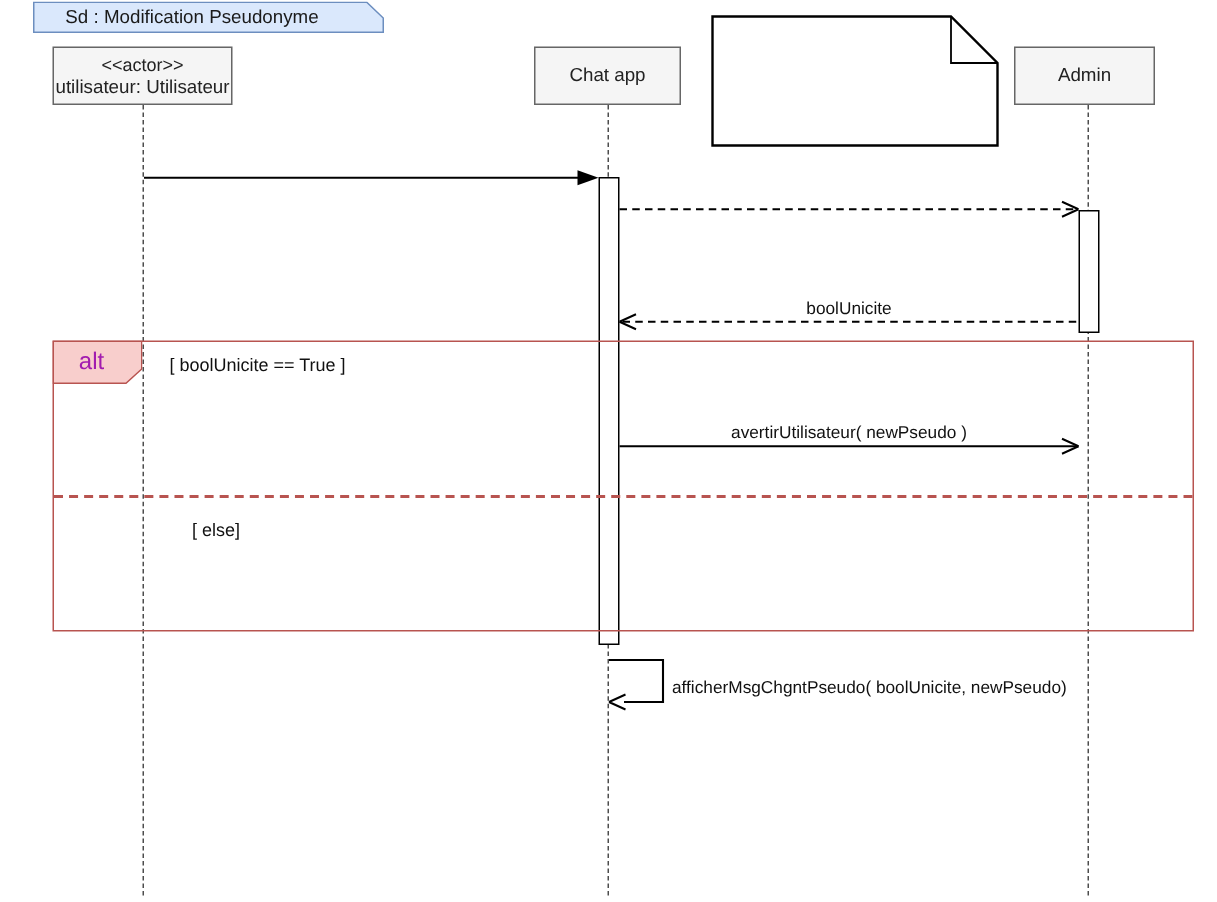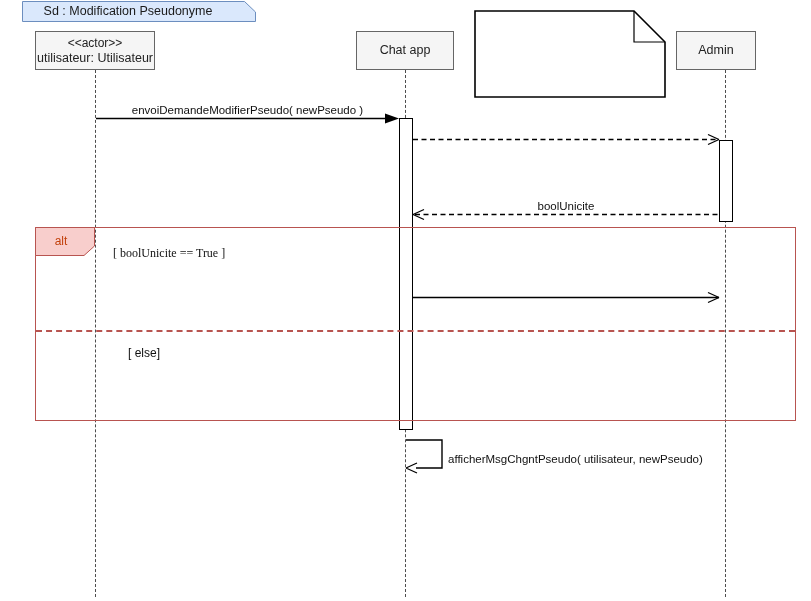--- a/index.html
+++ b/index.html
@@ -113,22 +113,22 @@
     height: 29px;
   }
   #alt-tag svg { display: block; }
   #alt-tag-label {
     position: absolute;
     left: 0; top: 0;
     width: 52px;
     height: 45px;
     line-height: 29px;
     text-align: center;
-    font-size: 12px;
-    color: #c2410c;
+    font-size: 16px;
+    color: #a21caf;
   }
   .alt-divider {
     left: 36px;
     width: 759px;
     height: 0;
     border-top: 2px dashed #b85450;
   }
   .guard {
     font-size: 12px;
     color: #111111;
@@ -151,21 +151,21 @@
     </svg>
     <div id="frame-tab-label">Sd :  Modification Pseudonyme</div>
   </div>
   <div class="abs lifeline-line" style="left:95px; top:70px; height:527px;"></div>
 
   <div class="abs lifeline-head" style="left:356px; top:31px; width:98px; height:39px;">
     <span>Chat app</span>
   </div>
   <div class="abs lifeline-line" style="left:405px; top:70px; height:527px;"></div>
 
-  <div class="abs lifeline-head" style="left:676px; top:31px; width:80px; height:39px;">
+  <div class="abs lifeline-head" style="left:676px; top:31px; width:94px; height:39px;">
     <span>Admin</span>
   </div>
   <div class="abs lifeline-line" style="left:725px; top:70px; height:527px;"></div>
 
   <div id="note" class="abs">
     <svg width="192" height="88" viewBox="0 0 192 88" xmlns="http://www.w3.org/2000/svg">
       <path d="M1,1 H160 L191,32 V87 H1 Z" fill="#ffffff" stroke="#000000" stroke-width="1.6"></path>
       <path d="M160,1 L160,32 L191,32" fill="none" stroke="#000000" stroke-width="1.2"></path>
     </svg>
   </div>
@@ -174,27 +174,26 @@
   <div class="abs activation" style="left:719px; top:140px; height:82px;"></div>
 
   <div id="alt-frame" class="abs"></div>
   <div id="alt-tag" class="abs">
     <svg width="60" height="29" viewBox="0 0 60 29" xmlns="http://www.w3.org/2000/svg">
       <path d="M0.5,0.5 H59.5 L59.5,19 L49,28.5 H0.5 Z" fill="#f8cecc" stroke="#b85450" stroke-width="1"></path>
     </svg>
     <div id="alt-tag-label">alt</div>
   </div>
 
-  <div class="abs guard" style="left:113px; top:246px;font-family:Liberation Serif, serif;">[ boolUnicite == True ]</div>
+  <div class="abs guard" style="left:113px; top:236px;">[ boolUnicite == True ]</div>
 
   <div class="abs alt-divider" style="top:330px;"></div>
 
   <div class="abs guard" style="left:128px; top:346px;">[ else]</div>
 
-  <div class="abs msg-label" style="left:96px; top:104px; width:303px;">envoiDemandeModifierPseudo( newPseudo )</div>
   <div class="abs" style="left:96px; top:112px;">
     <svg class="msg-svg" width="304" height="14" viewBox="0 0 304 14" xmlns="http://www.w3.org/2000/svg">
       <line x1="0" y1="6.5" x2="294" y2="6.5" stroke="#000000" stroke-width="1.4"></line>
       <path d="M303,6.5 L289,1.5 L289,11.5 Z" fill="#000000"></path>
     </svg>
   </div>
 
   <div class="abs" style="left:413px; top:133px;">
     <svg class="msg-svg" width="307" height="14" viewBox="0 0 307 14" xmlns="http://www.w3.org/2000/svg">
       <line x1="0" y1="6.5" x2="304" y2="6.5" stroke="#000000" stroke-width="1.3" stroke-dasharray="5,3.5"></line>
@@ -203,28 +202,29 @@
   </div>
 
   <div class="abs msg-label" style="left:413px; top:200px; width:306px;text-align:center;">boolUnicite</div>
   <div class="abs" style="left:412px; top:208px;">
     <svg class="msg-svg" width="308" height="14" viewBox="0 0 308 14" xmlns="http://www.w3.org/2000/svg">
       <line x1="3" y1="6.5" x2="307" y2="6.5" stroke="#000000" stroke-width="1.3" stroke-dasharray="5,3.5"></line>
       <path d="M1,6.5 L12,1.5 M1,6.5 L12,11.5" fill="none" stroke="#000000" stroke-width="1.3"></path>
     </svg>
   </div>
 
+  <div class="abs msg-label" style="left:413px; top:283px; width:306px;">avertirUtilisateur( newPseudo )</div>
   <div class="abs" style="left:413px; top:291px;">
     <svg class="msg-svg" width="307" height="14" viewBox="0 0 307 14" xmlns="http://www.w3.org/2000/svg">
       <line x1="0" y1="6.5" x2="306" y2="6.5" stroke="#000000" stroke-width="1.4"></line>
       <path d="M306,6.5 L295,1.5 M306,6.5 L295,11.5" fill="none" stroke="#000000" stroke-width="1.3"></path>
     </svg>
   </div>
 
   <div class="abs" style="left:404px; top:437px;">
     <svg class="msg-svg" width="44" height="36" viewBox="0 0 44 36" xmlns="http://www.w3.org/2000/svg">
       <path d="M2,3 H38 V31 H12" fill="none" stroke="#000000" stroke-width="1.4"></path>
       <path d="M2,31 L13,26 M2,31 L13,36" fill="none" stroke="#000000" stroke-width="1.3"></path>
     </svg>
   </div>
-  <div class="abs msg-label" style="left:448px; top:453px; text-align:left;">afficherMsgChgntPseudo( utilisateur, newPseudo)</div>
+  <div class="abs msg-label" style="left:448px; top:453px; text-align:left;">afficherMsgChgntPseudo( boolUnicite, newPseudo)</div>
 
 </div>
 
 </body></html>

